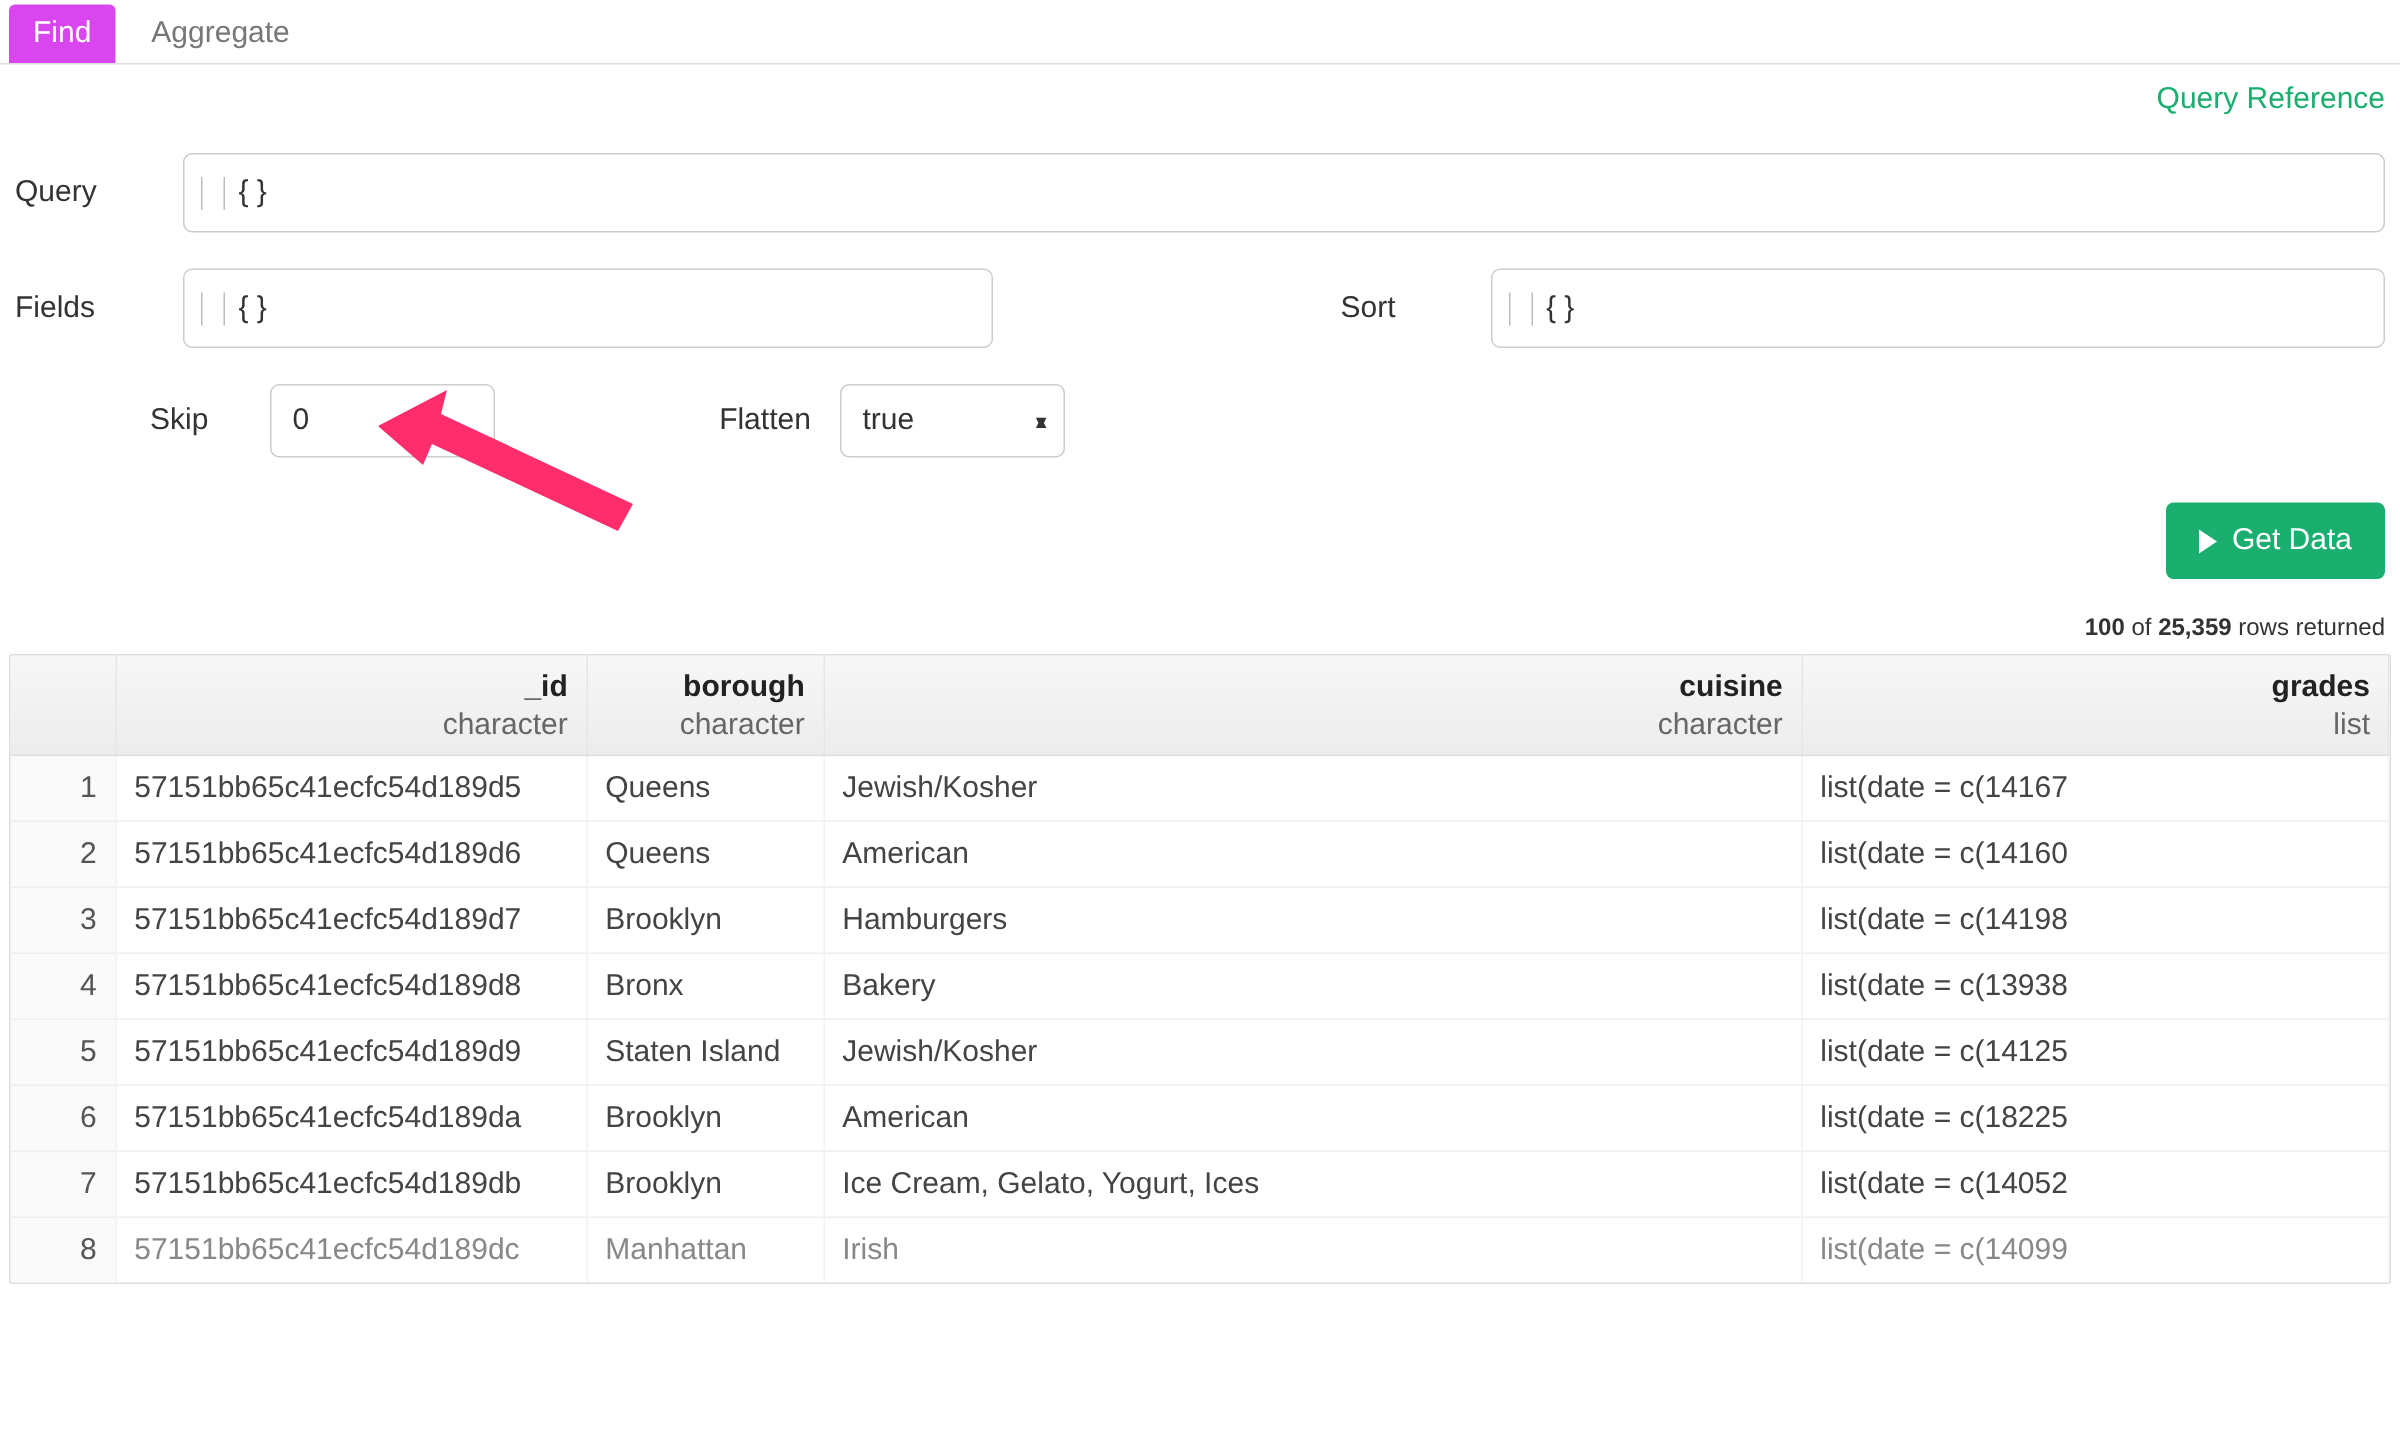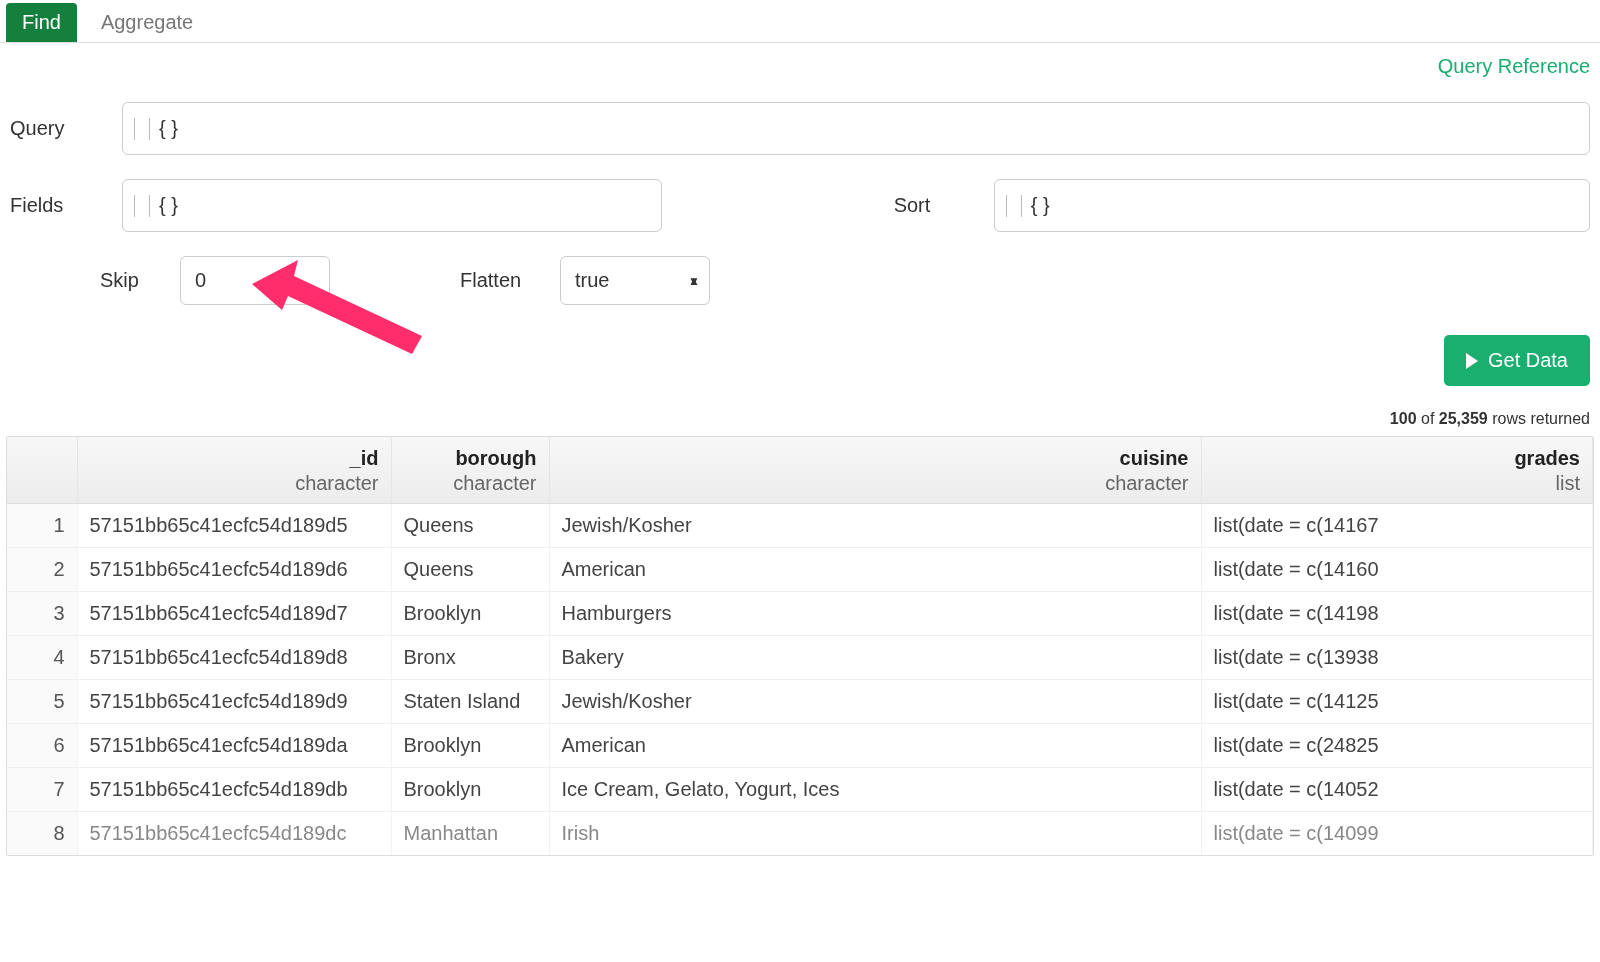--- a/index.html
+++ b/index.html
@@ -1,20 +1,20 @@
 <!DOCTYPE html>
 <html><head>
 <meta charset="utf-8">
 <style>
   * { box-sizing: border-box; }
   html, body { margin:0; padding:0; font-family: -apple-system, "Helvetica Neue", Arial, sans-serif; color:#333; font-size:20px; }
   .page { width:1600px; }
   .tabs { display:flex; align-items:flex-end; border-bottom:1px solid #ddd; padding:3px 6px 0; gap:8px; }
   .tab { padding:8px 16px; color:#777; cursor:pointer; border-radius:4px 4px 0 0; }
-  .tab.active { background:#15803d; color:#fff; }
+  .tab.active { background:#d946ef; color:#fff; }
   .topright { text-align:right; padding:12px 10px 0; }
   .link { color:#1aae6f; text-decoration:none; }
   .form { padding:0 10px; }
   .row { display:flex; align-items:center; margin:24px 0; }
   .label { width:112px; color:#333; }
   .label.bold { font-weight:700; }
   .input-wrap { flex:1; position:relative; }
   .input-wrap.wide { flex:1; }
   .text-input {
     width:100%; padding:14px 14px 14px 36px; border:1px solid #ccc; border-radius:6px;
@@ -101,21 +101,21 @@
     </div>
 
     <div class="row three-col" style="position:relative;">
       <div class="col" style="margin-left:90px;">
         <div class="label" style="width:80px;">Skip</div>
         <span class="spinner">
           <input class="num-input" value="0" style="">
         </span>
       </div>
       <div class="col" style="margin-left:70px;">
-        <div class="label" style="width:100px;">Flatten</div>
+        <div class="label" style="width:100px;text-align:center;">Flatten</div>
         <span class="select-wrap">
           <input class="select-input" value="true" style="">
           <span class="spinner-arrows">
               <span class="up">▲</span>
               <span class="down">▼</span>
             </span>
         </span>
       </div>
 
       <svg class="arrow-annot" style="left:242px; top:-6px;" width="180" height="110" viewBox="0 0 180 110">
@@ -203,21 +203,21 @@
             <td>57151bb65c41ecfc54d189d9</td>
             <td>Staten Island</td>
             <td>Jewish/Kosher</td>
             <td>list(date = c(14125</td>
           </tr>
           <tr>
             <td class="rownum">6</td>
             <td>57151bb65c41ecfc54d189da</td>
             <td>Brooklyn</td>
             <td>American</td>
-            <td>list(date = c(24825</td>
+            <td>list(date = c(18225</td>
           </tr>
           <tr>
             <td class="rownum">7</td>
             <td>57151bb65c41ecfc54d189db</td>
             <td>Brooklyn</td>
             <td>Ice Cream, Gelato, Yogurt, Ices</td>
             <td>list(date = c(14052</td>
           </tr>
           <tr class="last-row">
             <td class="rownum">8</td>

